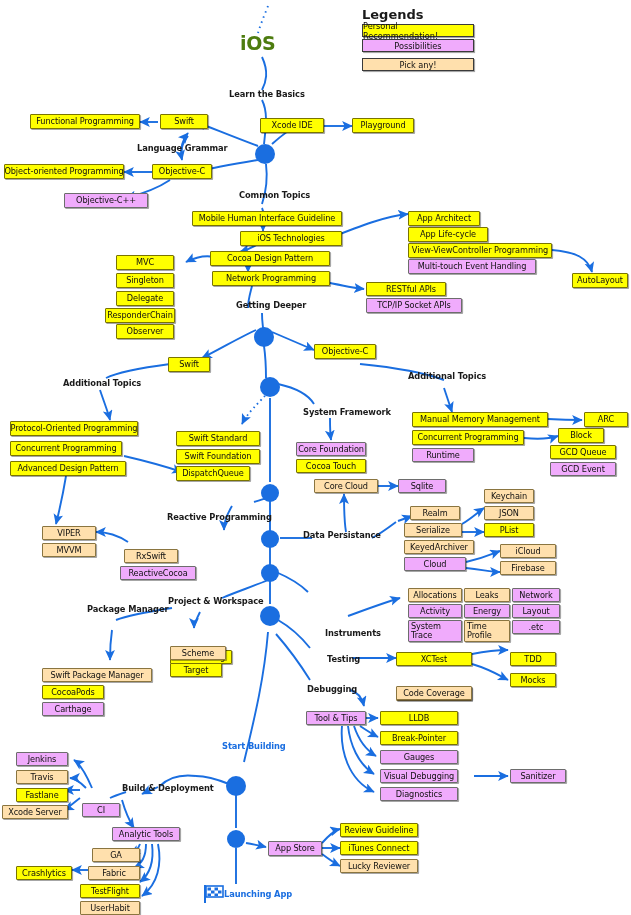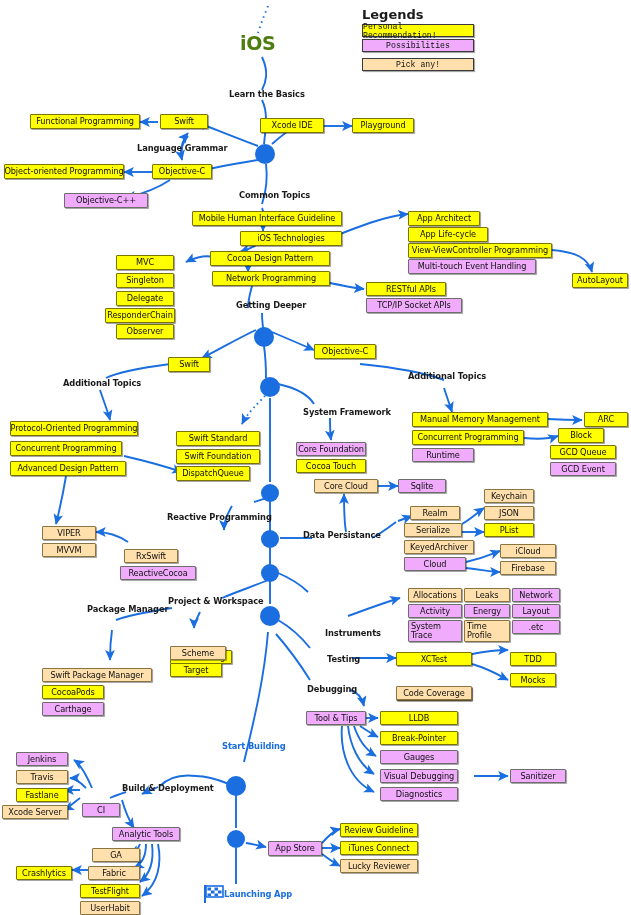--- a/index.html
+++ b/index.html
@@ -72,21 +72,20 @@
   }
   .legend-box{
     position:absolute;
     box-sizing:border-box;
     border:1px solid #3a3a3a;
     font-size:8.2px;
     display:flex;align-items:center;justify-content:center;
     box-shadow:1.1px 1.1px 0 rgba(0,0,0,0.35);
     color:#101010;
     z-index:3;
-    font-family:Liberation Mono, monospace;
   }
   .flag{position:absolute;z-index:3;}
 </style>
 </head>
 <body>
 
 <div id="canvas">
 
   <svg id="edges" viewBox="0 0 631 915">
     <defs>

